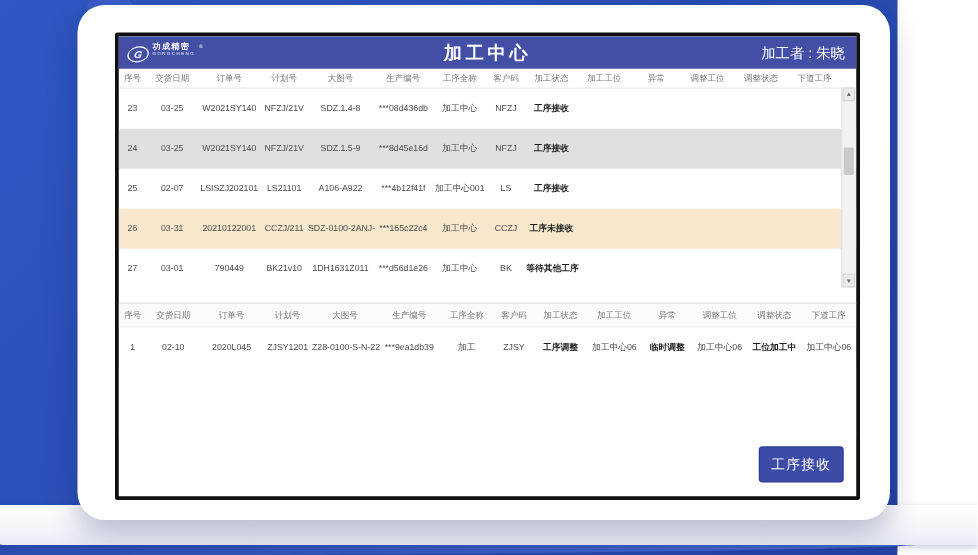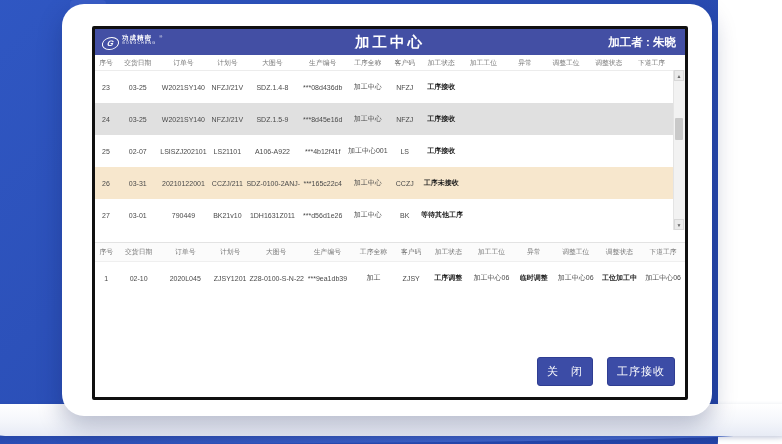--- a/index.html
+++ b/index.html
@@ -26,21 +26,21 @@
   
   .app-header{position:relative;height:26px;flex:0 0 26px;background:#434fa4;display:flex;align-items:center;color:#fff;}
   .logo{display:flex;align-items:flex-start;margin-left:7px;gap:3px;}
   .logo-mark{width:15px;height:11px;border:1.2px solid #fff;border-radius:50%;transform:skewX(-12deg);
     display:flex;align-items:center;justify-content:center;font-size:8px;font-weight:bold;font-style:italic;line-height:1;margin-top:2px;}
   .logo-text{display:flex;flex-direction:column;line-height:1;}
   .logo-zh{font-size:6.5px;font-weight:bold;letter-spacing:1px;}
   .logo-en{font-size:3.5px;letter-spacing:1.2px;margin-top:1px;}
   .logo-reg{font-size:4px;line-height:1;margin-top:0;}
   .app-title{position:absolute;left:0;right:0;text-align:center;font-size:14.5px;font-weight:bold;letter-spacing:3px;}
-  .operator{margin-left:auto;margin-right:9px;font-size:11.5px;font-weight:bold;position:relative;z-index:1;}
+  .operator{margin-left:auto;margin-right:9px;font-size:11.5px;font-weight:normal;position:relative;z-index:1;}
 
   
   .grid14{display:grid;grid-template-columns:3.8% 7.2% 8.6% 6.6% 9% 8.4% 7.2% 5.6% 7% 7.6% 6.8% 7.4% 7.4% 7.4%;align-items:center;}
   .th{font-size:6.8px;color:#777;text-align:center;white-space:nowrap;overflow:hidden;}
   .td{font-size:7px;color:#4a4a4a;text-align:center;white-space:nowrap;}
   .tr .td:nth-child(9),.tr .td:nth-child(11),.tr .td:nth-child(13){font-weight:bold;color:#1f1f1f;}
 
   .t1{position:relative;flex:0 0 175px;height:175px;}
   .t1 .thead{height:15px;border-bottom:1px solid #ececec;padding-right:12px;}
   .t1 .tr{height:32px;padding-right:12px;}
@@ -237,19 +237,18 @@
               <span class="td">加工中心06</span>
               <span class="td">工位加工中</span>
               <span class="td">加工中心06</span>
             </div>
           </div>
       </div>
 
       <div class="fill"></div>
 
       <div class="btnbar">
-        <button class="btn">关　闭</button>
         <button class="btn">工序接收</button>
       </div>
 
     </div>
   </div>
 </div>
 
 </body></html>

